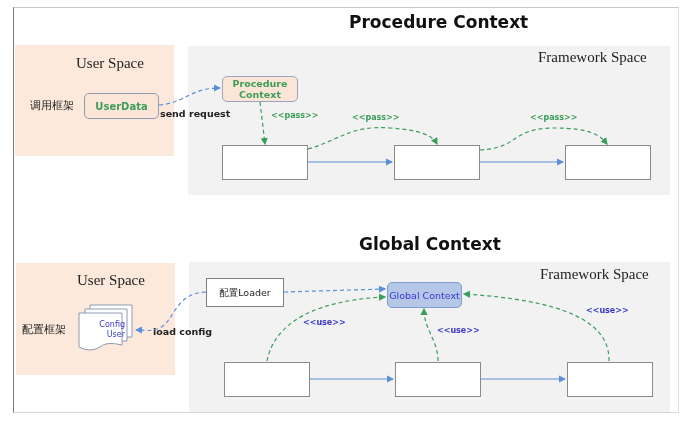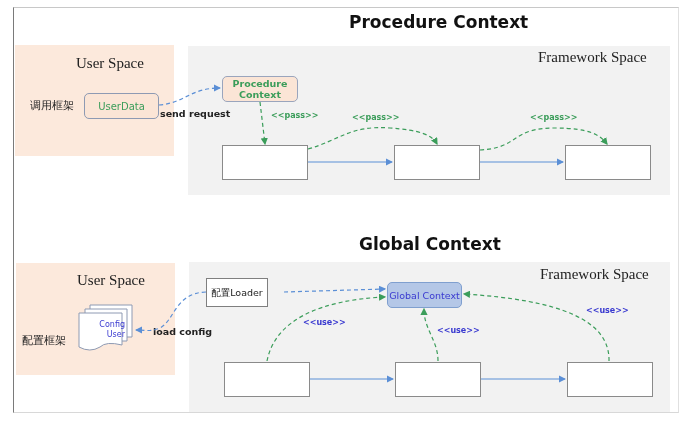--- a/index.html
+++ b/index.html
@@ -8,21 +8,21 @@
   .frame { position:absolute; left:13px; top:7px; width:666px; height:406px;
            border-left:1px solid #7a7a7a; border-top:1px solid #c8c8c8;
            border-right:1px solid #e0e0e0; border-bottom:1px solid #d8d8d8; box-sizing:border-box; }
   .title { position:absolute; font-weight:bold; font-size:17px; color:#111; white-space:nowrap; }
   .user-space { position:absolute; background:#fbe5d6; opacity:0.85; }
   .fw-space { position:absolute; background:#f2f2f2; }
   .space-label { position:absolute; font-size:15px; color:#222; white-space:nowrap;font-family:Liberation Serif, serif; }
   .cn-label { position:absolute; font-size:11px; color:#222; white-space:nowrap; }
   .node { position:absolute; box-sizing:border-box; display:flex; align-items:center; justify-content:center;
           text-align:center; font-size:10px; line-height:11px; }
-  .userdata { border:1px solid #8e9ab3; border-radius:5px; background:#fbe5d6; color:#3b9d5a; font-weight:normal; }
+  .userdata { border:1px solid #8e9ab3; border-radius:5px; background:#fbe5d6; color:#3b9d5a; font-weight:bold; }
   .proc-ctx { border:1px solid #9aa5bd; border-radius:5px; background:#fbe5d6; color:#3b9d5a; font-weight:bold; font-size:9.5px; }
   .global-ctx { border:1px solid #7f9fcf; border-radius:5px; background:#b4c7e7; color:#3a3ad0; font-size:9.5px; }
   .loader { border:1px solid #7f7f7f; background:#ffffff; color:#222; font-size:9.5px; }
   .box { position:absolute; box-sizing:border-box; border:1px solid #8a8a8a; background:#ffffff; }
   .edge-label { position:absolute; font-size:8px; white-space:nowrap;font-weight:bold; }
   .g { color:#3b9d5a; }
   .b { color:#3a3ad0;text-align:right; }
   .plain { font-size:9.5px; color:#222; }
   svg.wires { position:absolute; left:0; top:0; }
 </style>
@@ -49,33 +49,33 @@
 <div class="edge-label g" style="left:530px;top:113px;">&lt;&lt;pass&gt;&gt;</div>
 
 <div class="box" style="left:222px;top:145px;width:86px;height:35px;"></div>
 <div class="box" style="left:394px;top:145px;width:86px;height:35px;"></div>
 <div class="box" style="left:565px;top:145px;width:86px;height:35px;"></div>
 
 <div class="title" style="left:359px;top:234px;">Global Context</div>
 
 <div class="user-space" style="left:16px;top:263px;width:159px;height:112px;"></div>
 <div class="space-label" style="left:77px;top:272px;">User Space</div>
-<div class="cn-label" style="left:22px;top:333px;">配置框架</div>
+<div class="cn-label" style="left:22px;top:322px;">配置框架</div>
 
 <div class="fw-space" style="left:189px;top:262px;width:481px;height:150px;"></div>
 <div class="space-label" style="left:540px;top:266px;">Framework Space</div>
 
 <svg style="position:absolute;left:76px;top:303px;" width="60" height="50">
   <path d="M14 2 H56 V34 H14 Z" fill="#ffffff" stroke="#8e9ab3" stroke-width="1"></path>
   <path d="M9 6 H51 V38 H9 Z" fill="#ffffff" stroke="#8e9ab3" stroke-width="1"></path>
   <path d="M3 10 H46 V42 Q30 38 24 44 Q14 50 3 44 Z" fill="#ffffff" stroke="#8e9ab3" stroke-width="1"></path>
 </svg>
 <div class="node b" style="left:79px;top:318px;width:46px;height:24px;font-size:8px;line-height:10px;">Config User</div>
 
-<div class="node loader" style="left:206px;top:278px;width:62px;height:29px;">配置Loader</div>
+<div class="node loader" style="left:206px;top:278px;width:78px;height:29px;">配置Loader</div>
 <div class="node global-ctx" style="left:387px;top:282px;width:75px;height:26px;">Global Context</div>
 
 <div class="edge-label plain" style="left:153px;top:326px;text-align:right;">load config</div>
 <div class="edge-label b" style="left:303px;top:318px;">&lt;&lt;use&gt;&gt;</div>
 <div class="edge-label b" style="left:437px;top:326px;">&lt;&lt;use&gt;&gt;</div>
 <div class="edge-label b" style="left:586px;top:306px;">&lt;&lt;use&gt;&gt;</div>
 
 <div class="box" style="left:224px;top:362px;width:86px;height:35px;"></div>
 <div class="box" style="left:395px;top:362px;width:86px;height:35px;"></div>
 <div class="box" style="left:567px;top:362px;width:86px;height:35px;"></div>

